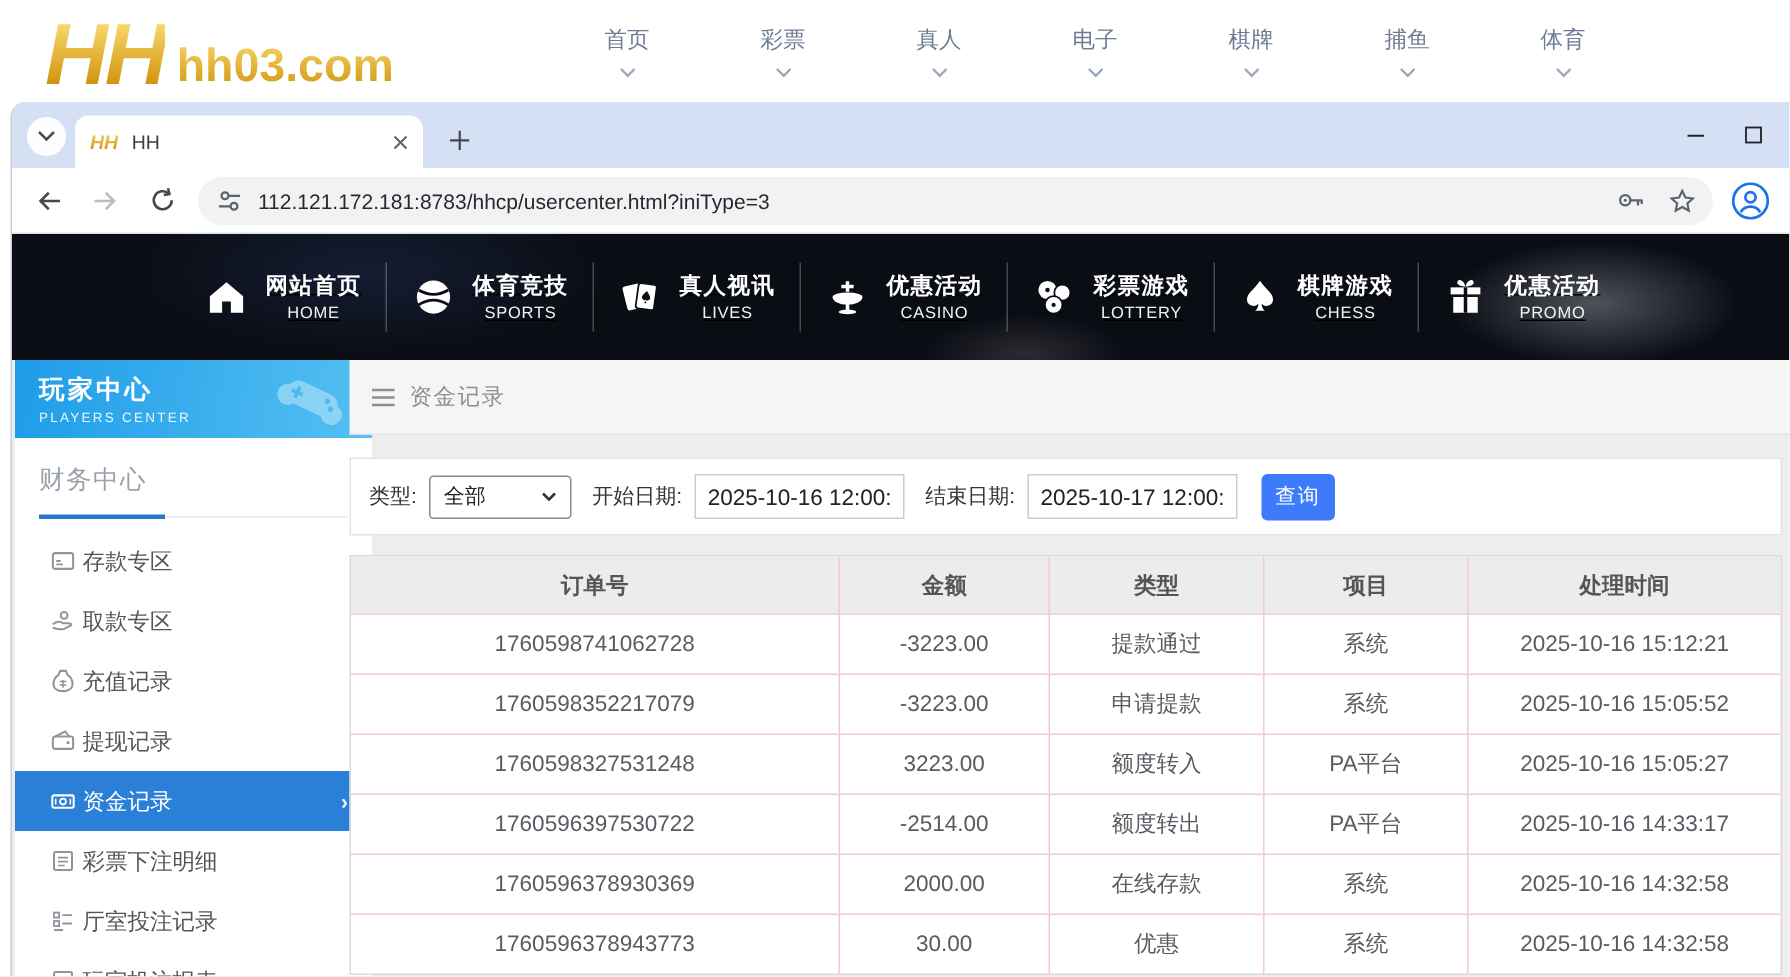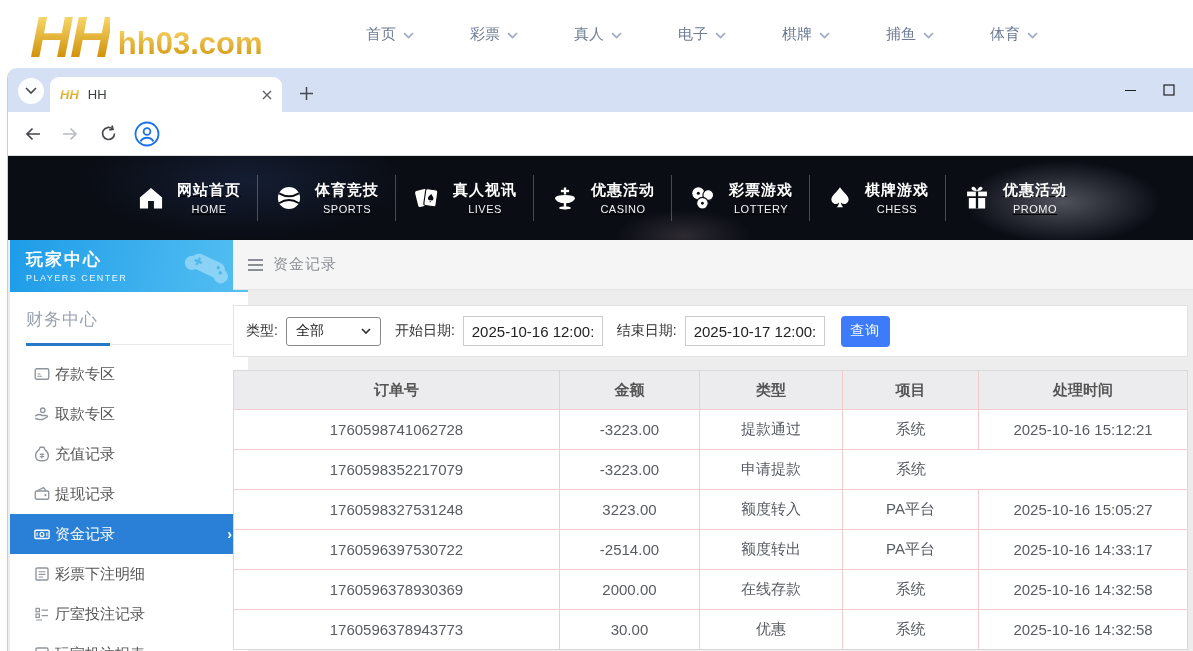--- a/index.html
+++ b/index.html
@@ -11,21 +11,21 @@
   .site-header { position:absolute; top:0; left:0; width:1193px; height:68px; background:#fff; }
   .logo { position:absolute; left:30px; top:0; height:68px; display:flex; align-items:flex-end; }
   .logo-hh { font-size:58px; line-height:62px; font-weight:bold; font-style:italic;
     background:linear-gradient(180deg,var(--gold1) 15%,var(--gold2) 85%);
     -webkit-background-clip:text; background-clip:text; color:transparent; letter-spacing:-2px; }
   .logo-domain { font-size:31px; font-weight:bold; line-height:48px; margin-left:8px;
     background:linear-gradient(180deg,var(--gold1) 10%,var(--gold2) 90%);
     -webkit-background-clip:text; background-clip:text; color:transparent; }
   .site-nav { position:absolute; left:366px; top:0; height:68px; display:flex; align-items:center; }
   .snav-item { display:flex; align-items:center; gap:7px; color:#6e7b96; font-size:15px;
-    width:104px; cursor:pointer; }
+    width:104px; cursor:pointer;flex-direction:column; }
   .snav-item .chev { margin-top:2px; }
 
   
   .browser { position:absolute; top:68px; left:8px; width:1185px; height:583px;
     border-top-left-radius:10px; overflow:hidden; box-shadow:-1px 0 0 #c9cdd4; }
   .tabstrip { position:absolute; top:0; left:0; right:0; height:44px; background:var(--tabbg); }
   .tab-search { position:absolute; left:10px; top:10px; width:26px; height:26px; border-radius:50%;
     background:#fdfeff; display:flex; align-items:center; justify-content:center; }
   .tab { position:absolute; left:42px; top:9px; width:232px; height:35px; background:#fff;
     border-radius:9px 9px 0 0; display:flex; align-items:center; padding:0 10px; gap:9px; }
@@ -221,20 +221,39 @@
       <svg width="17" height="16" viewBox="0 0 17 16">
           <path d="M1 8 H14 M8.5 2.5 L14 8 L8.5 13.5" fill="none" stroke="#b9bcc0" stroke-width="1.7"></path>
         </svg>
     </span>
     <span class="nav-btn">
       <svg width="17" height="17" viewBox="0 0 17 17">
           <path d="M14.5 8.5 a6 6 0 1 1 -2 -4.5" fill="none" stroke="#45484c" stroke-width="1.7"></path>
           <path d="M12 0.5 L13 4.3 L9.2 5" fill="none" stroke="#45484c" stroke-width="1.7"></path>
         </svg>
     </span>
+    <div class="omnibox">
+      <svg width="18" height="16" viewBox="0 0 18 16">
+          <circle cx="6" cy="4.5" r="2.3" fill="none" stroke="#5f6368" stroke-width="1.5"></circle>
+          <path d="M8.5 4.5 H16" stroke="#5f6368" stroke-width="1.5"></path>
+          <circle cx="12" cy="11.5" r="2.3" fill="none" stroke="#5f6368" stroke-width="1.5"></circle>
+          <path d="M2 11.5 H9.5" stroke="#5f6368" stroke-width="1.5"></path>
+        </svg>
+      <span class="url">112.121.172.181:8783/hhcp/usercenter.html?iniType=3</span>
+      <div class="omni-icons">
+        <svg width="19" height="16" viewBox="0 0 19 16">
+            <circle cx="5.5" cy="7.5" r="3.4" fill="none" stroke="#5f6368" stroke-width="1.5"></circle>
+            <circle cx="5.5" cy="7.5" r="1" fill="#5f6368"></circle>
+            <path d="M9 7.5 H17 M14 7.5 V11 M16.5 7.5 V10" fill="none" stroke="#5f6368" stroke-width="1.5"></path>
+          </svg>
+        <svg width="17" height="16" viewBox="0 0 17 16">
+            <path d="M8.5 1.2 L10.6 5.7 L15.6 6.3 L11.9 9.6 L12.9 14.5 L8.5 12 L4.1 14.5 L5.1 9.6 L1.4 6.3 L6.4 5.7 Z" fill="none" stroke="#5f6368" stroke-width="1.4"></path>
+          </svg>
+      </div>
+    </div>
     <span class="avatar-btn">
       <svg width="26" height="26" viewBox="0 0 26 26">
           <circle cx="13" cy="13" r="11.5" fill="none" stroke="#1a73e8" stroke-width="1.8"></circle>
           <circle cx="13" cy="10.5" r="3.4" fill="none" stroke="#1a73e8" stroke-width="1.8"></circle>
           <path d="M6.5 20.5 a7.5 7.5 0 0 1 13 0" fill="none" stroke="#1a73e8" stroke-width="1.8"></path>
         </svg>
     </span>
   </div>
 
   <div class="page">
@@ -449,20 +468,21 @@
             <div class="t-cell c1">-3223.00</div>
             <div class="t-cell c2">提款通过</div>
             <div class="t-cell c3">系统</div>
             <div class="t-cell c4">2025-10-16 15:12:21</div>
           </div>
           <div class="t-row">
             <div class="t-cell c0">1760598352217079</div>
             <div class="t-cell c1">-3223.00</div>
             <div class="t-cell c2">申请提款</div>
             <div class="t-cell c3">系统</div>
+            <div class="t-cell c4">2025-10-16 15:05:52</div>
           </div>
           <div class="t-row">
             <div class="t-cell c0">1760598327531248</div>
             <div class="t-cell c1">3223.00</div>
             <div class="t-cell c2">额度转入</div>
             <div class="t-cell c3">PA平台</div>
             <div class="t-cell c4">2025-10-16 15:05:27</div>
           </div>
           <div class="t-row">
             <div class="t-cell c0">1760596397530722</div>

